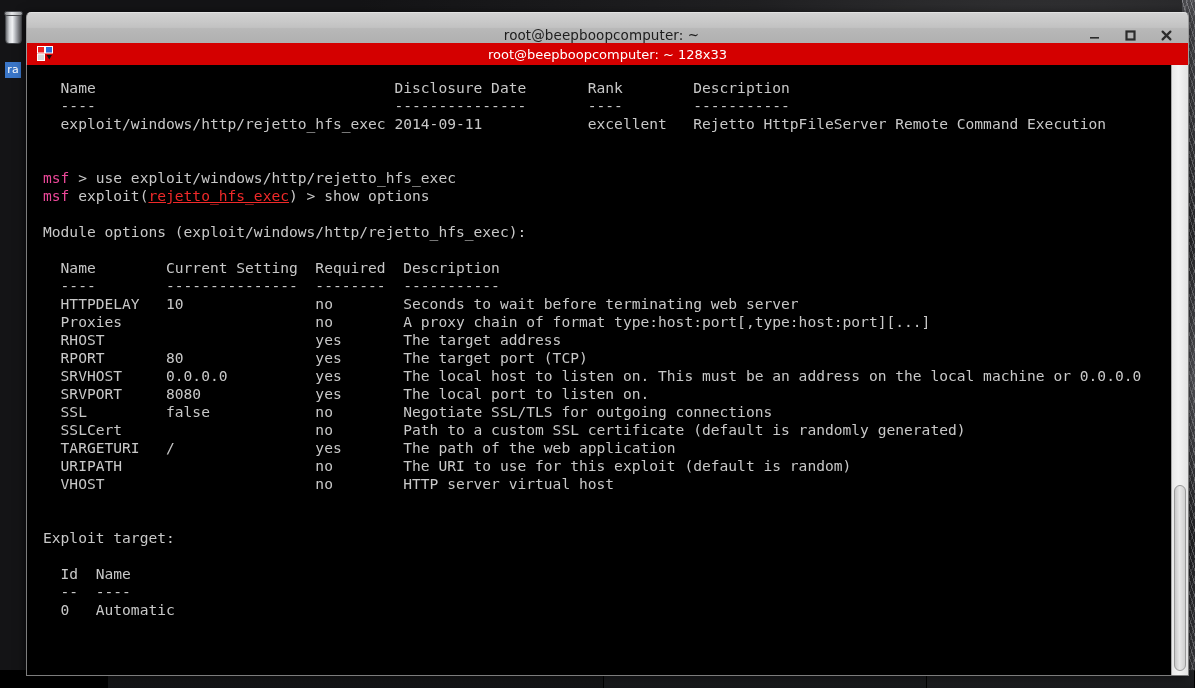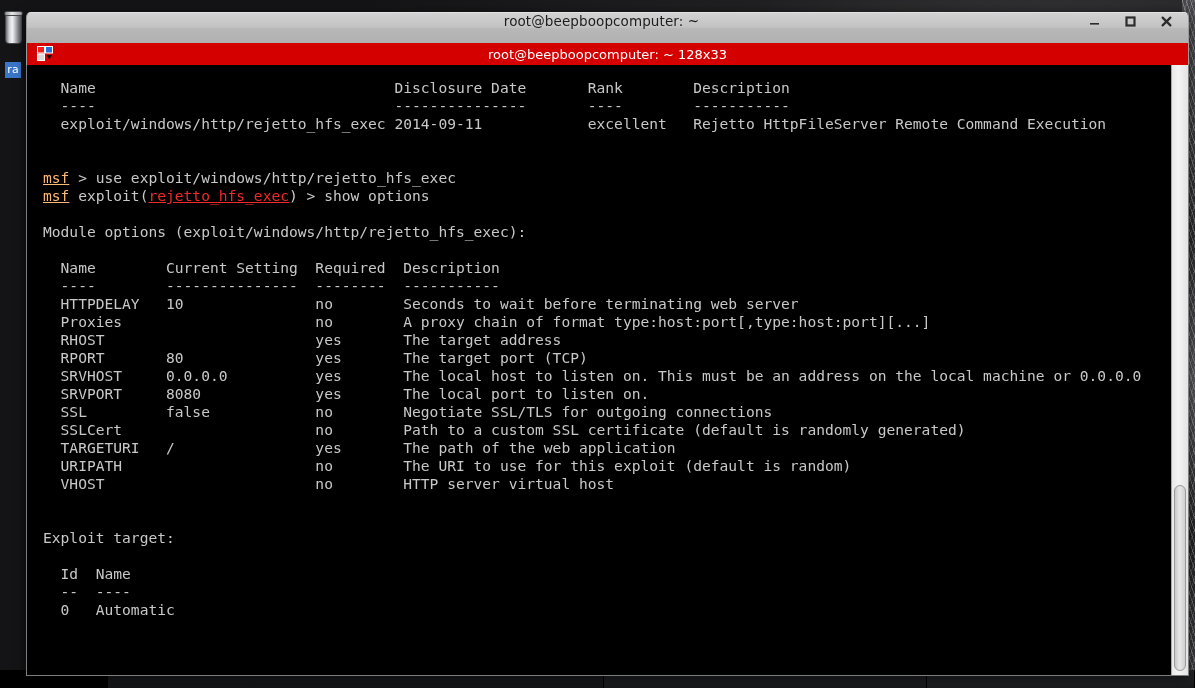--- a/index.html
+++ b/index.html
@@ -118,21 +118,21 @@
 
   
   #titlebar {
     height: 30px;
     background: linear-gradient(180deg, #d2d2d2 0%, #c2c2c2 48%, #b8b8b8 52%, #b0b0b0 100%);
     border-top: 1px solid #e2e2e2;
     border-left: 1px solid #9b9b9b;
     border-right: 1px solid #9b9b9b;
     border-radius: 5px 5px 0 0;
     display: flex;
-    align-items: flex-start;
+    align-items: flex-end;
     position: relative;
     flex: 0 0 auto;
   }
   #window-title {
     flex: 1;
     text-align: center;
     font-family: "DejaVu Sans", sans-serif;
     font-size: 13.5px;
     color: #1d1d1d;
     letter-spacing: 0.1px;
@@ -204,21 +204,21 @@
   }
   pre#term-text {
     margin: 10px;
     font-family: "DejaVu Sans Mono", monospace;
     font-size: 14.6px;
     line-height: 18px;
     color: #c8c8c8;
     white-space: pre;
     letter-spacing: 0px;
   }
-  .u { text-decoration: underline; color: #fdba74; }
+  .u { color: #ec4899; }
   .red-b { color: #ef2929; font-weight: normal; text-decoration: underline; }
   .cursor {
     display: inline-block;
     width: 8px;
     height: 15px;
     background: #bdbdbd;
     vertical-align: -3px;
   }
 
   

